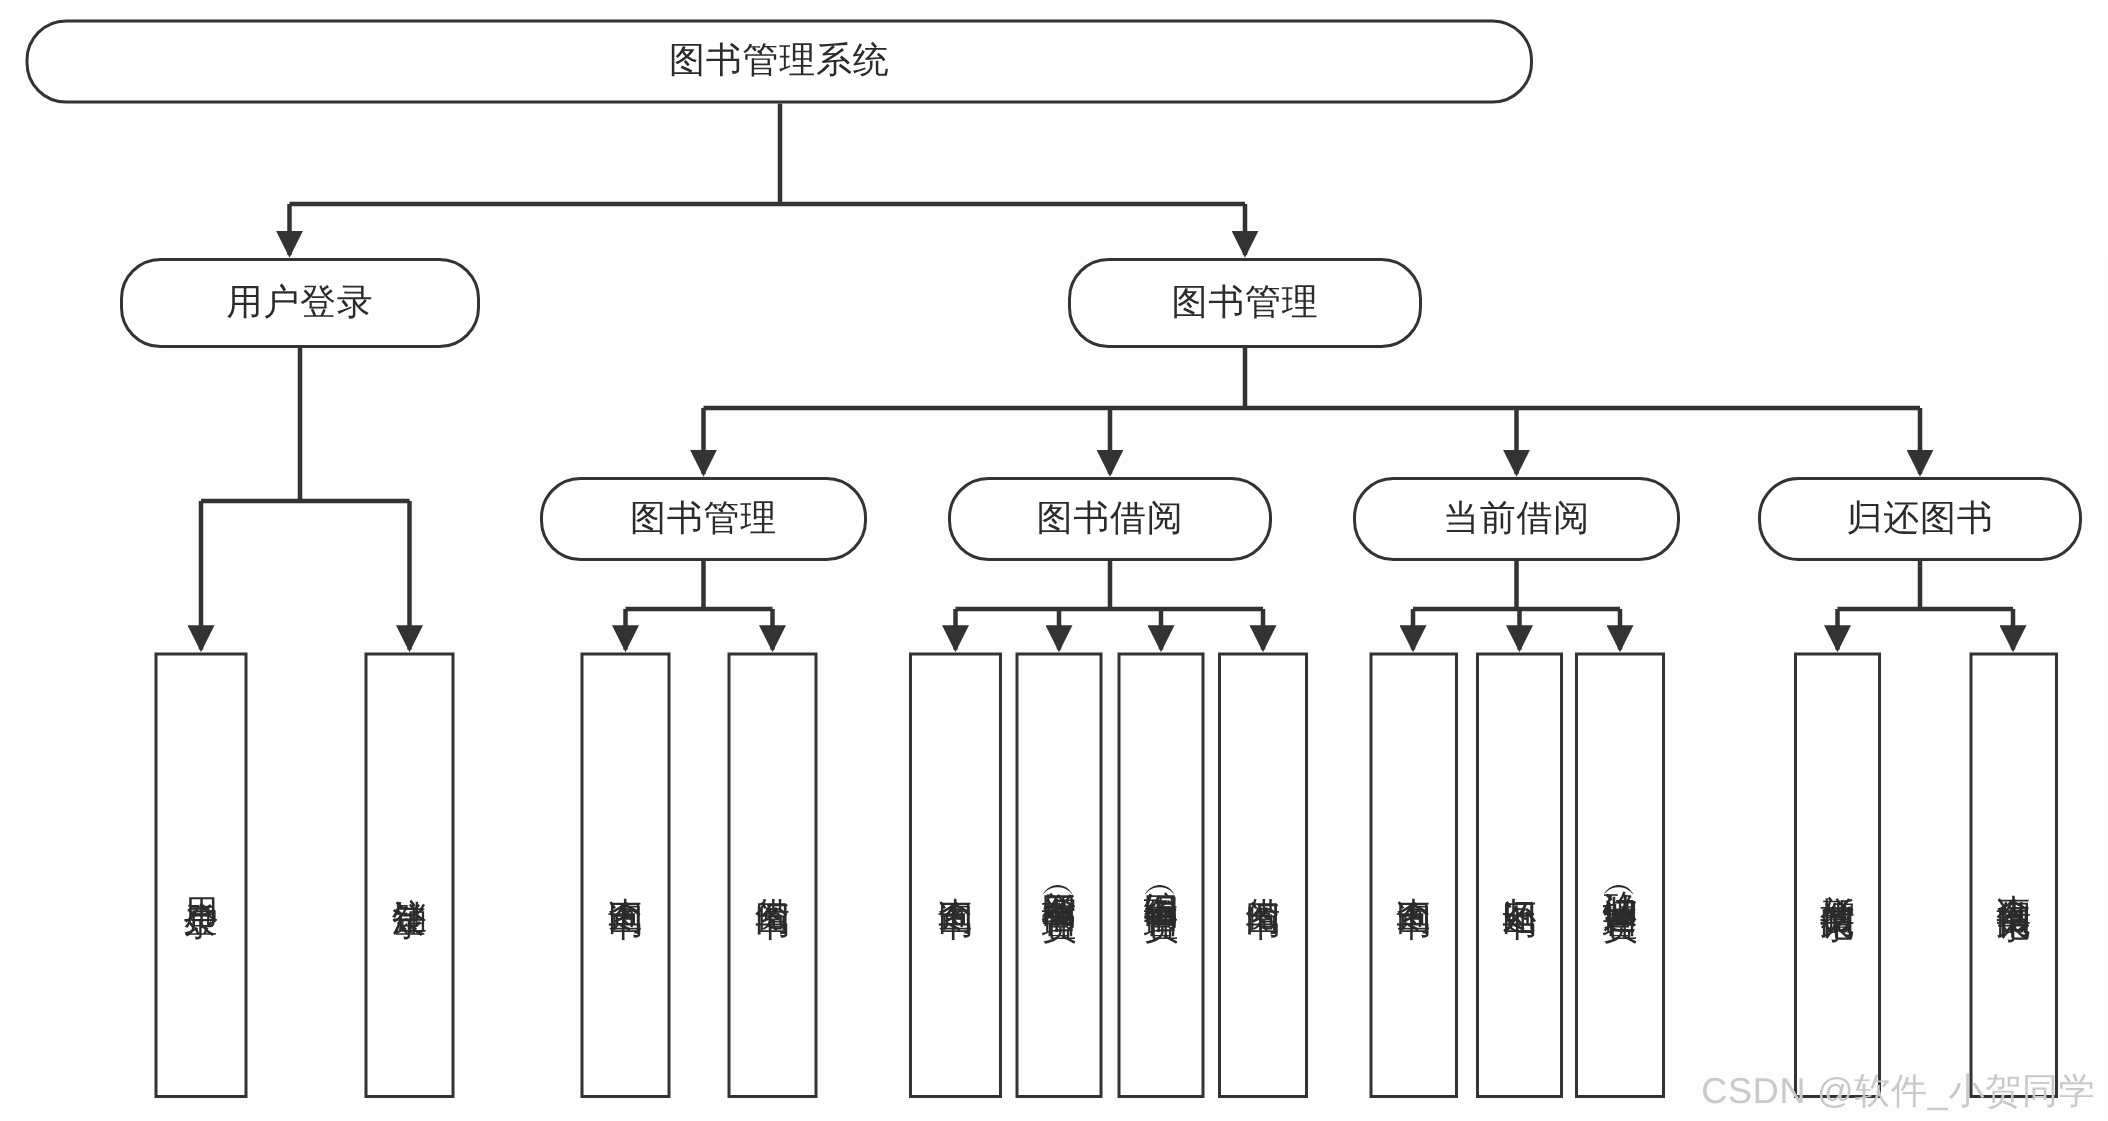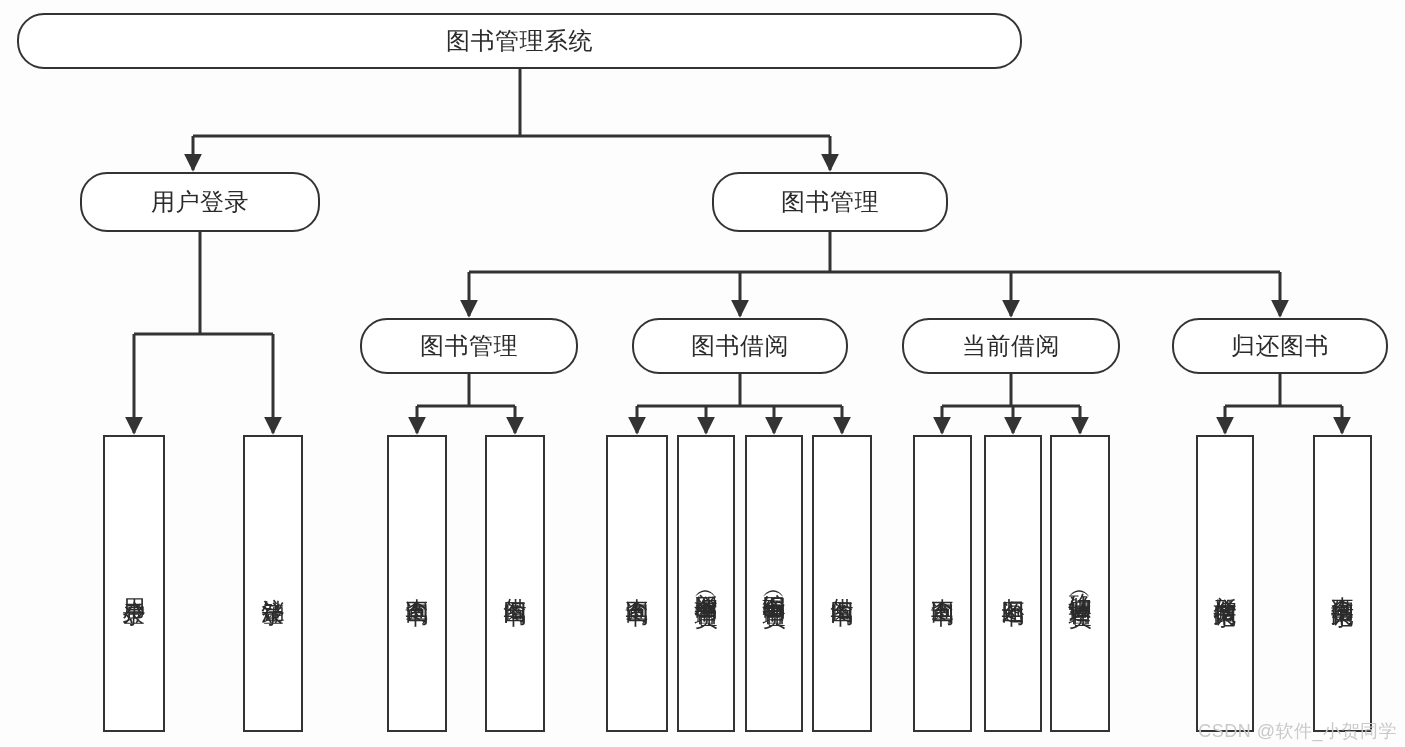--- a/index.html
+++ b/index.html
@@ -56,21 +56,21 @@
     white-space: nowrap;
   }
   .node .label {
     display: block;
     white-space: nowrap;
   }
   #watermark {
     position: absolute;
     right: 8px;
     bottom: 4px;
-    font-size: 18px;
+    font-size: 24px;
     color: #c9c9c9;
     letter-spacing: 0.5px;
     white-space: nowrap;
     user-select: none;
   }
 </style>
 </head>
 <body>
 
 <div id="stage">

